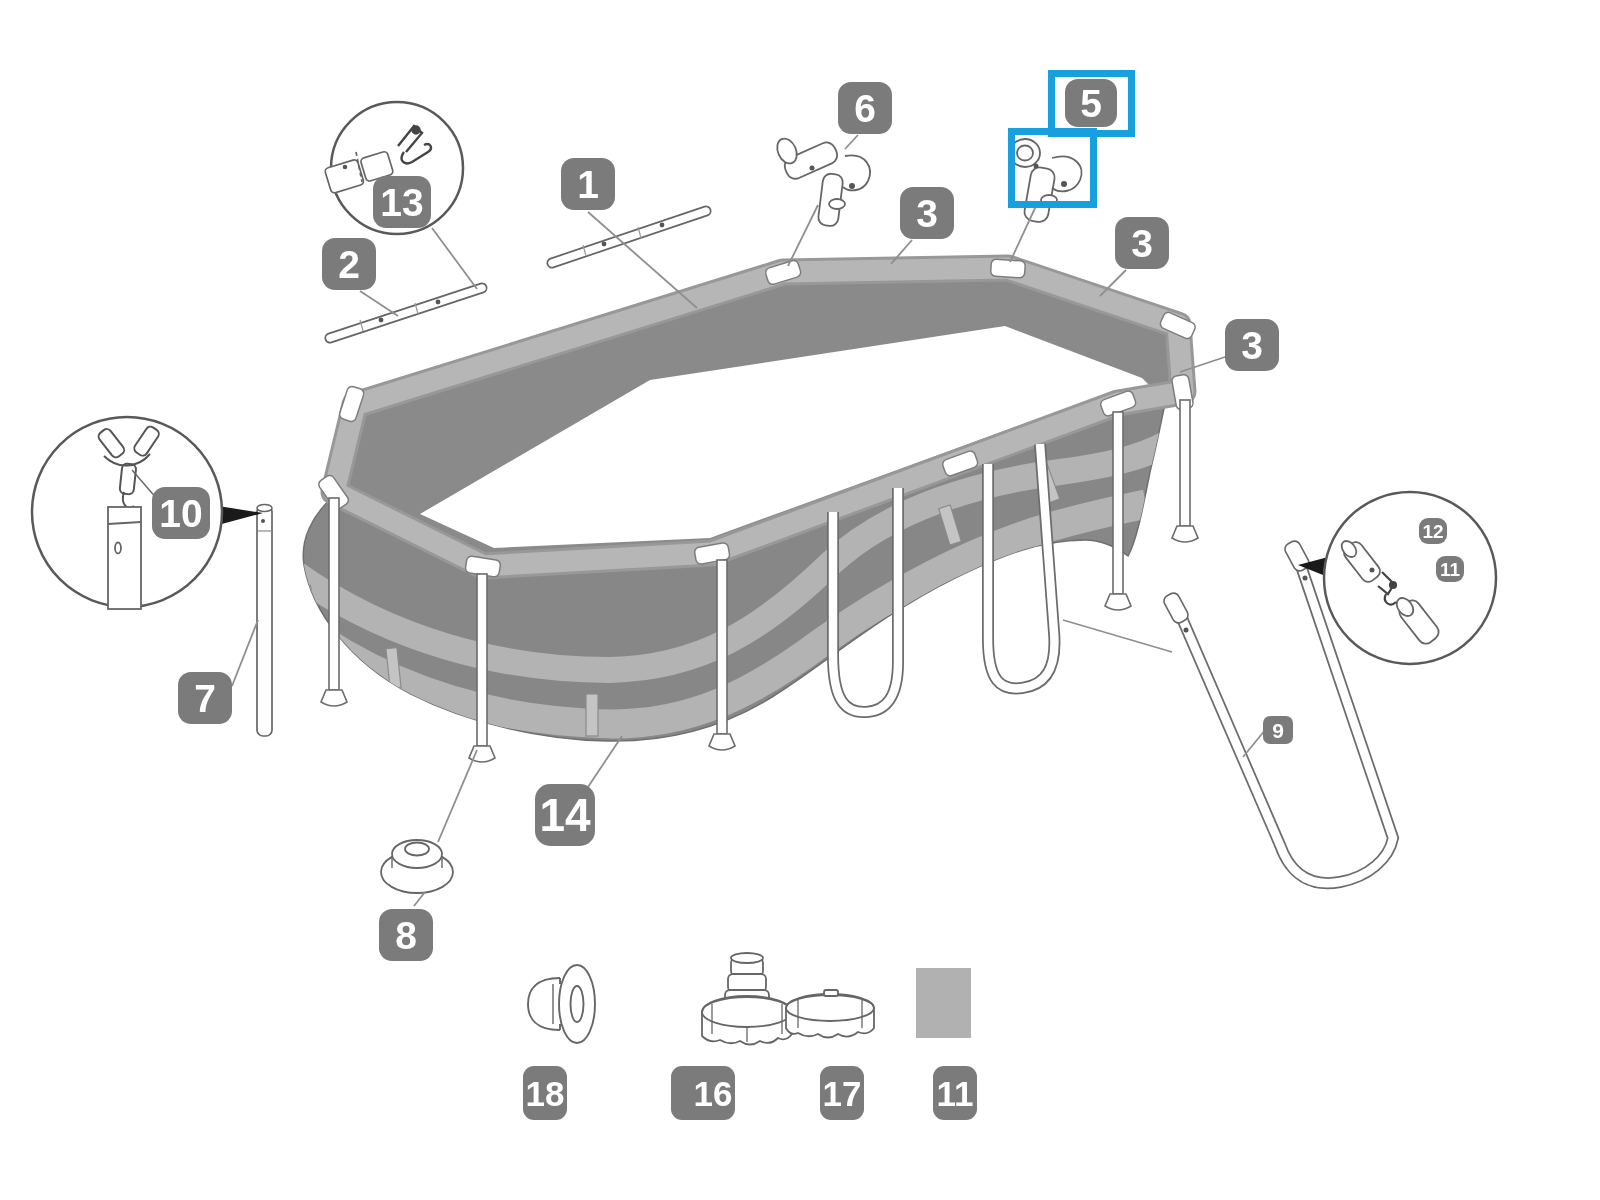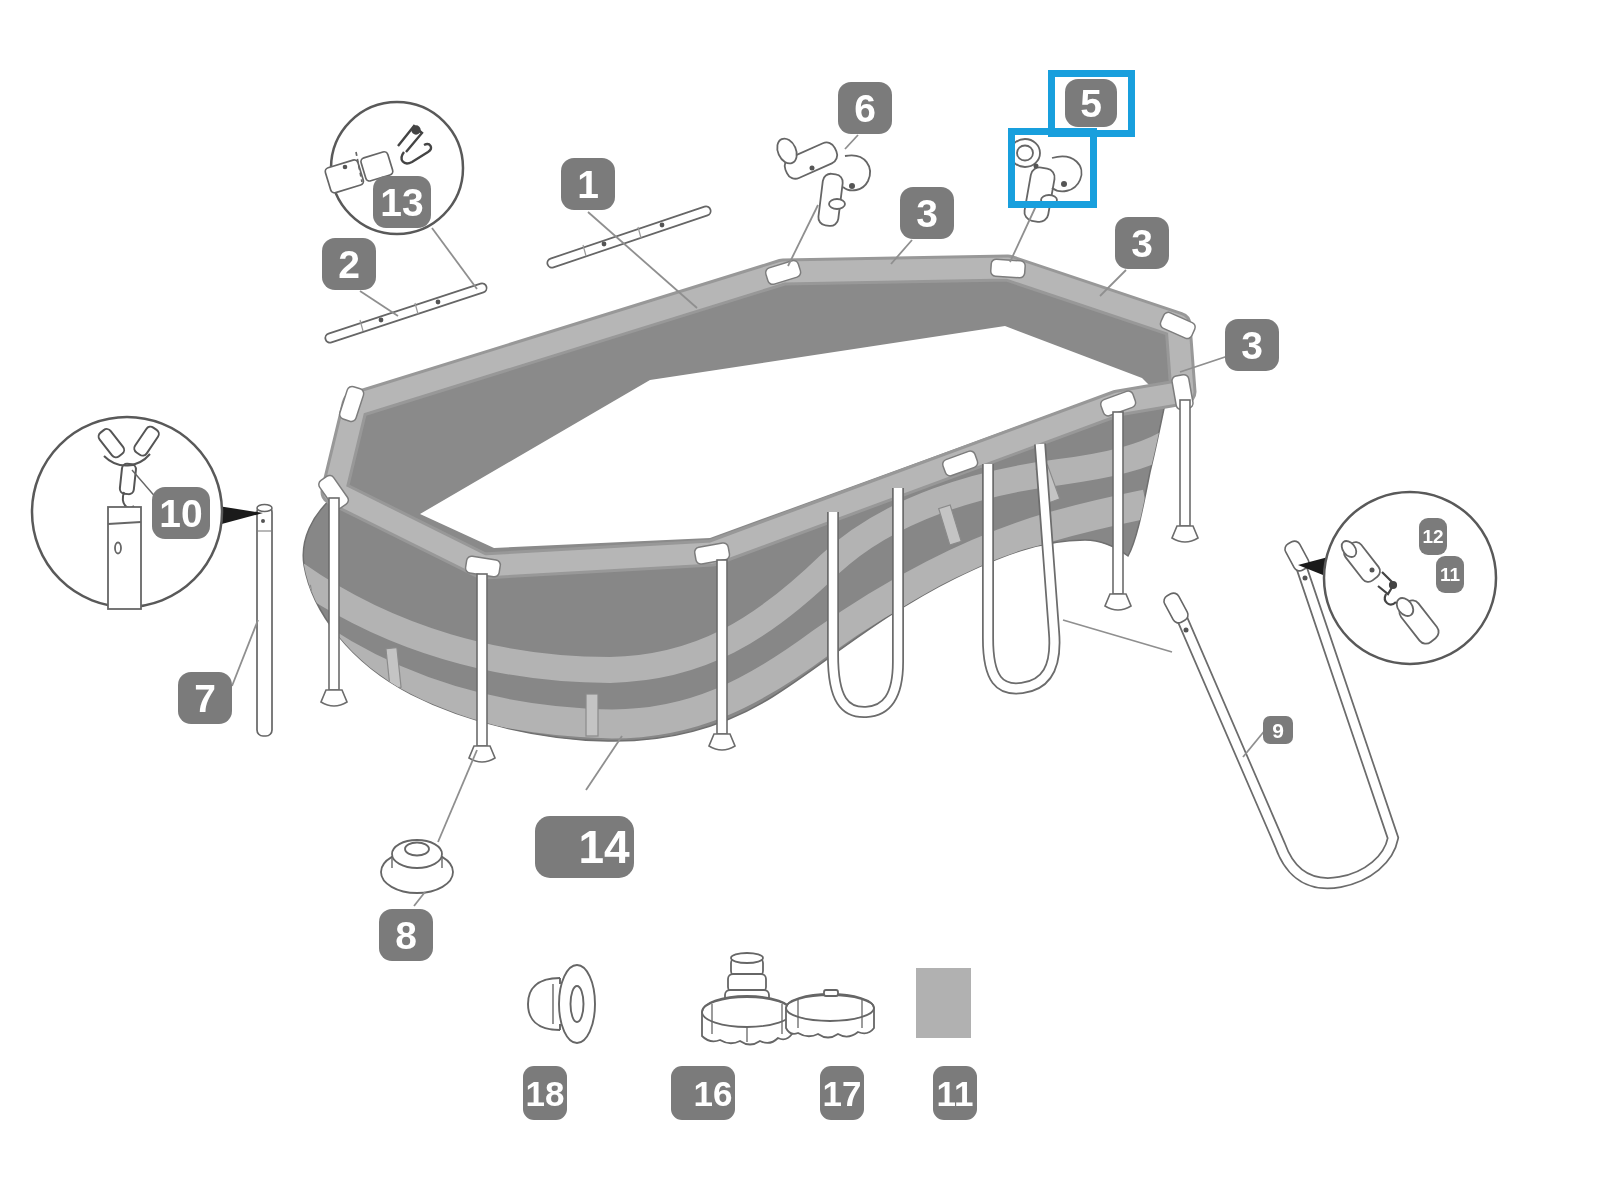--- a/index.html
+++ b/index.html
@@ -6,21 +6,21 @@
   #stage{position:relative;width:1600px;height:1200px;background:#ffffff;overflow:hidden;
          font-family:"Liberation Sans",sans-serif;}
   svg{position:absolute;left:0;top:0;}
   .badge{position:absolute;background:#7b7b7b;color:#ffffff;font-weight:bold;
          display:flex;align-items:center;justify-content:center;
          border-radius:13px;line-height:1;user-select:none;}
   .b-lg{width:54px;height:52px;font-size:39px;}
   .b-wide{width:58px;height:52px;font-size:39px;}
   .b-xl{width:60px;height:62px;font-size:46px;border-radius:15px;}
   .b-sm{width:30px;height:28px;font-size:21px;border-radius:7px;}
-  .b-xs{width:28px;height:37px;font-size:19px;border-radius:9px;}
+  .b-xs{width:28px;height:26px;font-size:19px;border-radius:9px;}
   .b-bot{width:44px;height:54px;font-size:35px;border-radius:11px;text-align:right;}
   .hl{position:absolute;border:7px solid #189fdd;box-sizing:border-box;background:transparent;}
 </style>
 </head>
 <body>
 
 <div id="stage">
 
 <svg width="1600" height="1200" viewBox="0 0 1600 1200">
   <defs>
@@ -280,19 +280,19 @@
 <div class="badge b-lg" style="left:1225px;top:319px;">3</div>
 <div class="badge b-lg" style="left:1065px;top:79px;width:52px;height:48px;">5</div>
 <div class="badge b-lg" style="left:838px;top:82px;">6</div>
 <div class="badge b-lg" style="left:178px;top:672px;">7</div>
 <div class="badge b-lg" style="left:379px;top:909px;">8</div>
 <div class="badge b-sm" style="left:1263px;top:716px;">9</div>
 <div class="badge b-wide" style="left:152px;top:487px;">10</div>
 <div class="badge b-xs" style="left:1436px;top:556px;">11</div>
 <div class="badge b-xs" style="left:1419px;top:518px;">12</div>
 <div class="badge b-wide" style="left:373px;top:176px;">13</div>
-<div class="badge b-xl" style="left:535px;top:816px;padding-left:39px;">14</div>
+<div class="badge b-xl" style="left:535px;top:784px;">14</div>
 <div class="badge b-bot" style="left:933px;top:1066px;">11</div>
 <div class="badge b-bot" style="left:671px;top:1066px;padding-left:20px;">16</div>
 <div class="badge b-bot" style="left:820px;top:1066px;">17</div>
 <div class="badge b-bot" style="left:523px;top:1066px;">18</div>
 
 </div>
 
 </body></html>

